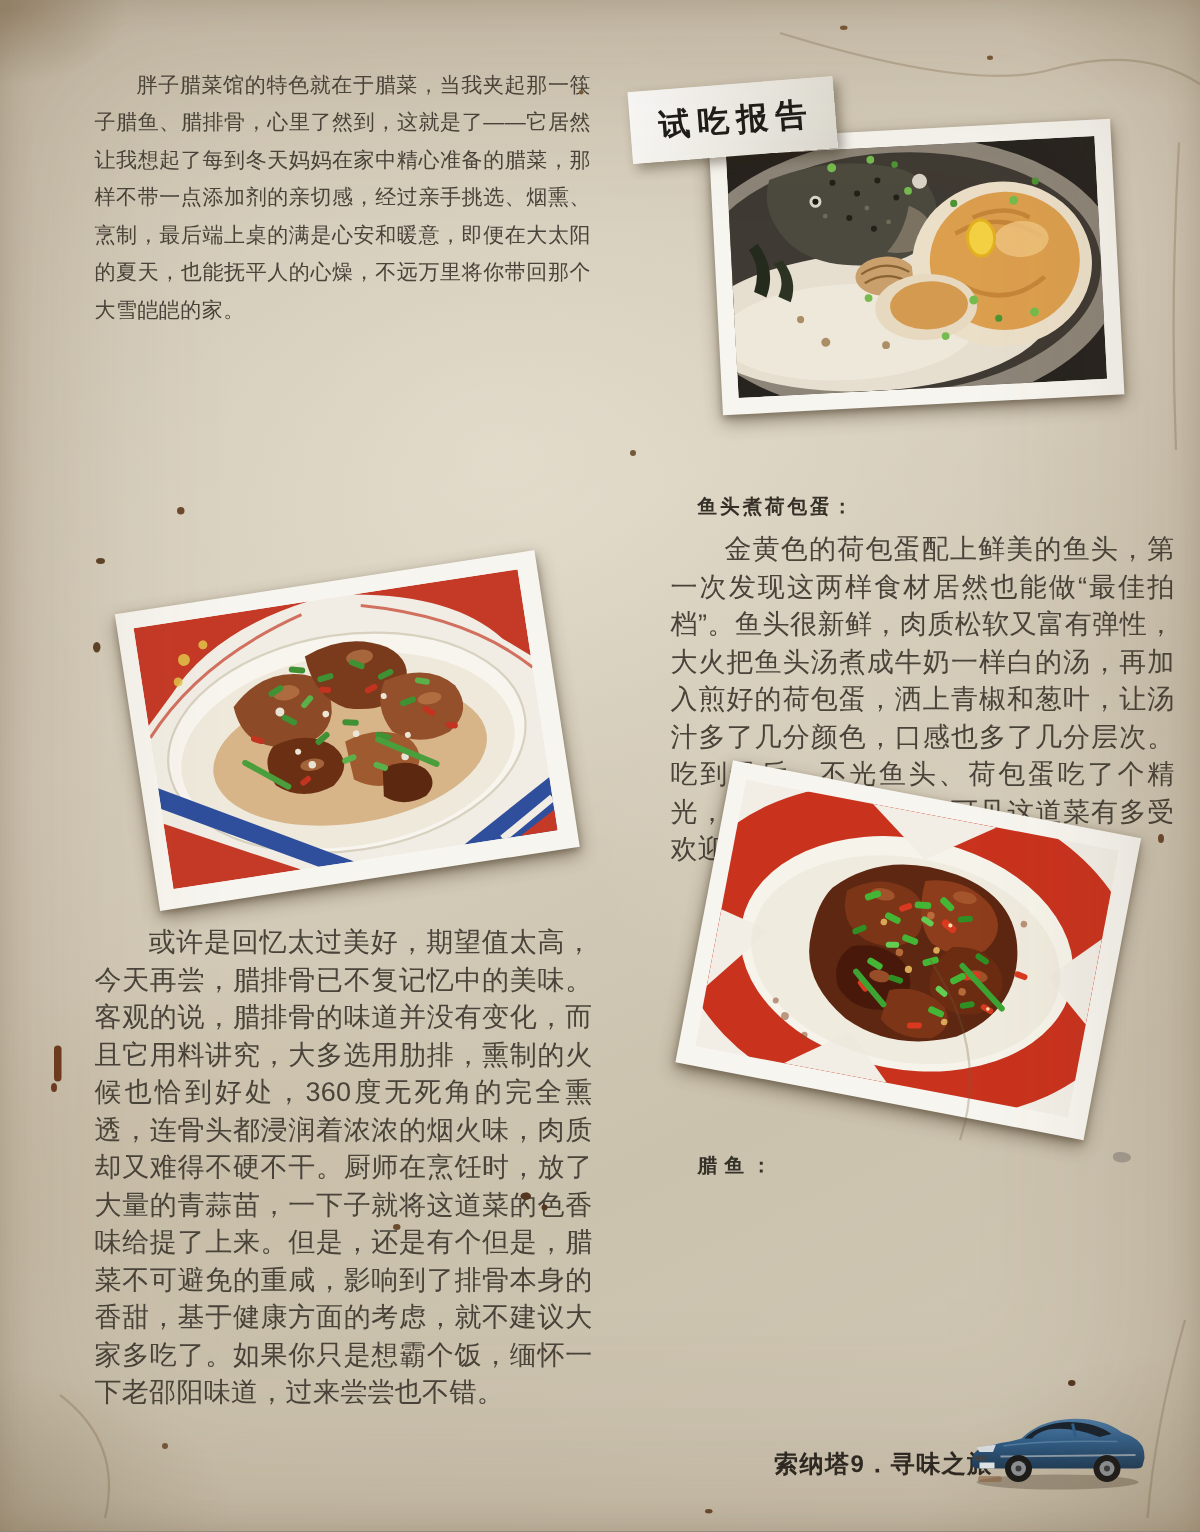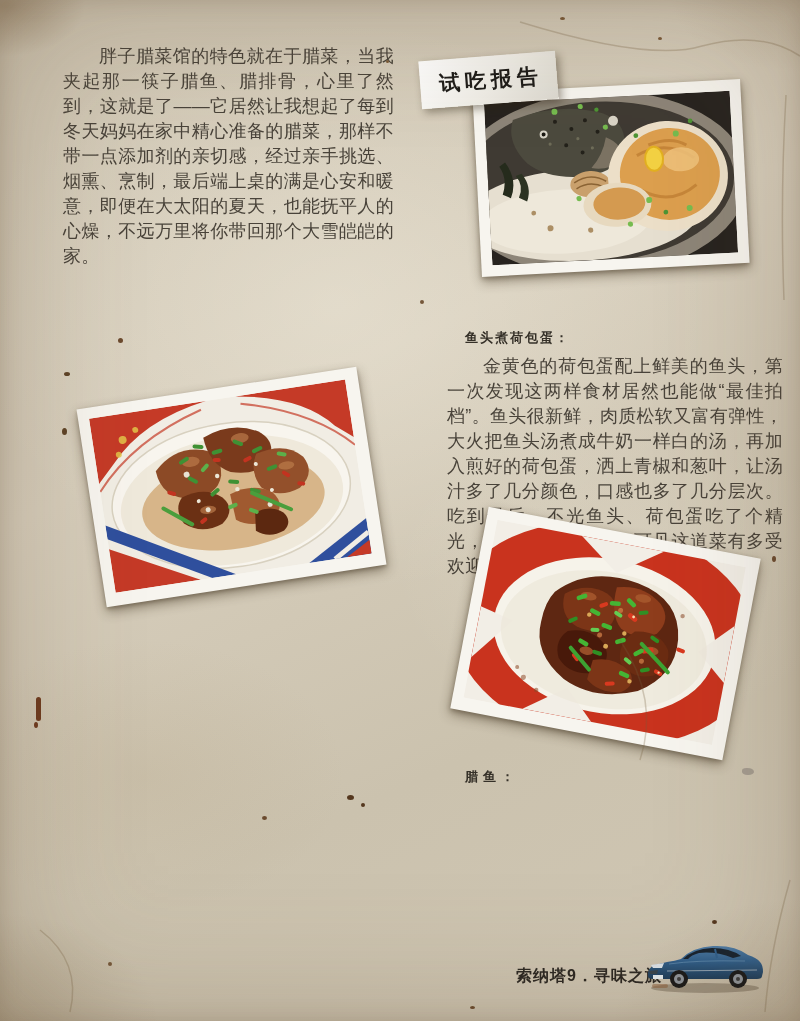--- a/index.html
+++ b/index.html
@@ -16,21 +16,21 @@
       radial-gradient(520px 400px at 42% 30%, rgba(255,252,240,.30), transparent 72%),
       radial-gradient(320px 220px at 78% 56%, rgba(252,248,236,.18), transparent 72%),
       radial-gradient(280px 190px at 18% 76%, rgba(168,148,112,.16), transparent 72%),
       linear-gradient(155deg,#cdc4b1,#d7cebc 38%,#cbc2ae 70%,#d0c7b4);
   }
   .page::after{
     content:"";position:absolute;inset:0;pointer-events:none;
     box-shadow:inset 0 0 140px rgba(95,72,45,.30), inset 0 0 22px rgba(90,66,40,.20);
   }
   
-  .intro{position:absolute;left:63px;top:44px;width:331px;font-size:18px;line-height:25px;letter-spacing:.3px;text-align:justify;}
+  .intro{position:absolute;left:63px;top:44px;width:331px;font-size:14px;line-height:25px;letter-spacing:.3px;text-align:justify;}
   .intro p{margin:0;text-indent:2em;}
   .sec{position:absolute;text-align:justify;}
   .sec h3{margin:0 0 7px 0;font-size:13px;font-weight:bold;color:var(--heading-ink,#353028);letter-spacing:2px;}
   .sec p{margin:0;font-size:18px;line-height:25px;text-indent:2em;letter-spacing:.2px;}
   .sec1{left:447px;top:329px;width:336px;}
   .sec1 h3{margin-left:18px;}
   .sec2{left:63px;top:616px;width:332px;}
   .sec2 h3{margin-left:22px;}
   .sec3{left:450px;top:768px;width:332px;}
   .sec3 h3{margin-left:15px;letter-spacing:5px;}
@@ -204,20 +204,21 @@
         </g>
       <path d="M0,108 L122,176 L98,176 L0,122 Z" fill="#2f4f9d"></path>
       <path d="M0,132 L86,176 L0,176 Z" fill="#c53a27"></path>
       <path d="M259,140 L196,176 L259,176 Z" fill="#2f4f9d"></path>
       <path d="M259,154 L222,176" stroke="#f1ede4" stroke-width="5"></path>
       <path d="M259,162 L234,176 L259,176 Z" fill="#c53a27"></path>
     </svg>
   </figure>
 
   <section class="sec sec2">
+    <p>或许是回忆太过美好，期望值太高，今天再尝，腊排骨已不复记忆中的美味。客观的说，腊排骨的味道并没有变化，而且它用料讲究，大多选用肋排，熏制的火候也恰到好处，360度无死角的完全熏透，连骨头都浸润着浓浓的烟火味，肉质却又难得不硬不干。厨师在烹饪时，放了大量的青蒜苗，一下子就将这道菜的色香味给提了上来。但是，还是有个但是，腊菜不可避免的重咸，影响到了排骨本身的香甜，基于健康方面的考虑，就不建议大家多吃了。如果你只是想霸个饭，缅怀一下老邵阳味道，过来尝尝也不错。</p>
   </section>
 
   <figure class="photo photo3">
     <svg width="253" height="181" viewBox="0 0 253 181" role="img" aria-label="腊鱼照片">
       <rect width="253" height="181" fill="#f2eee6"></rect>
       <ellipse cx="127" cy="92" rx="155" ry="110" fill="#c9331e"></ellipse>
       <ellipse cx="127" cy="94" rx="112" ry="77" fill="#f6f3ea"></ellipse>
       <g fill="#f2eee6">
           <path d="M86,0 L127,30 L170,0 Z"></path>
           <path d="M0,88 L34,96 L0,140 Z"></path>

